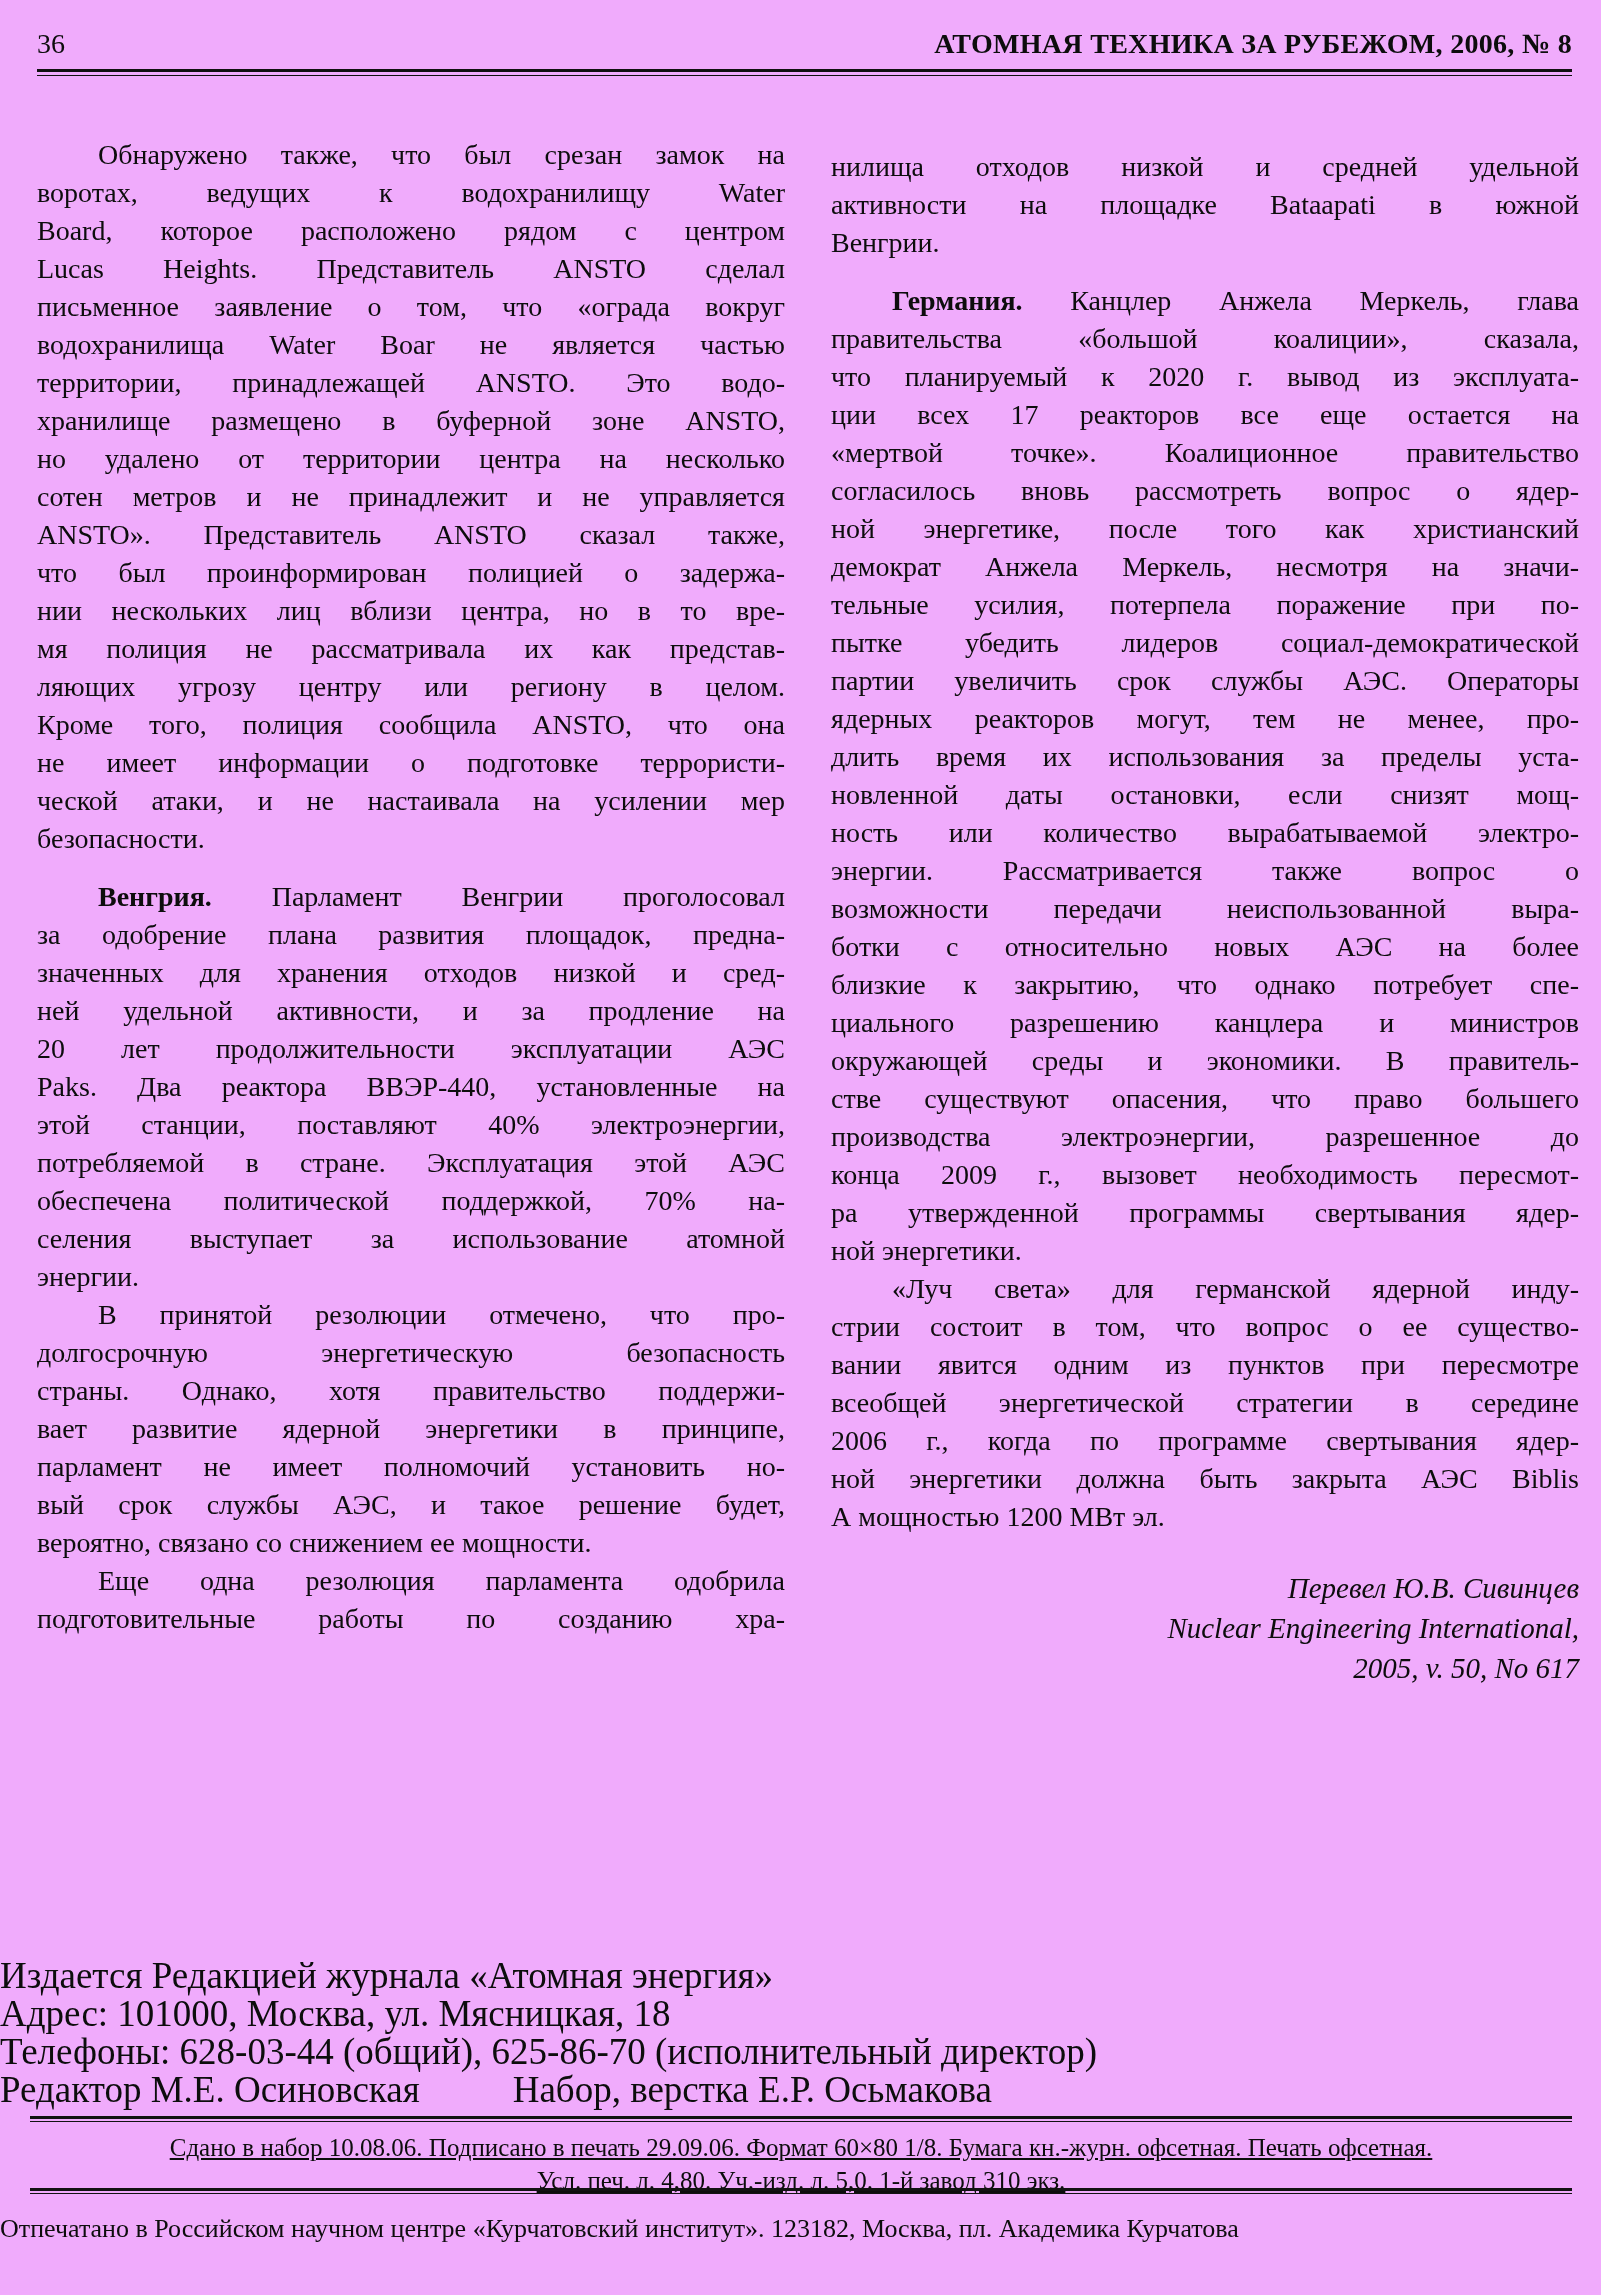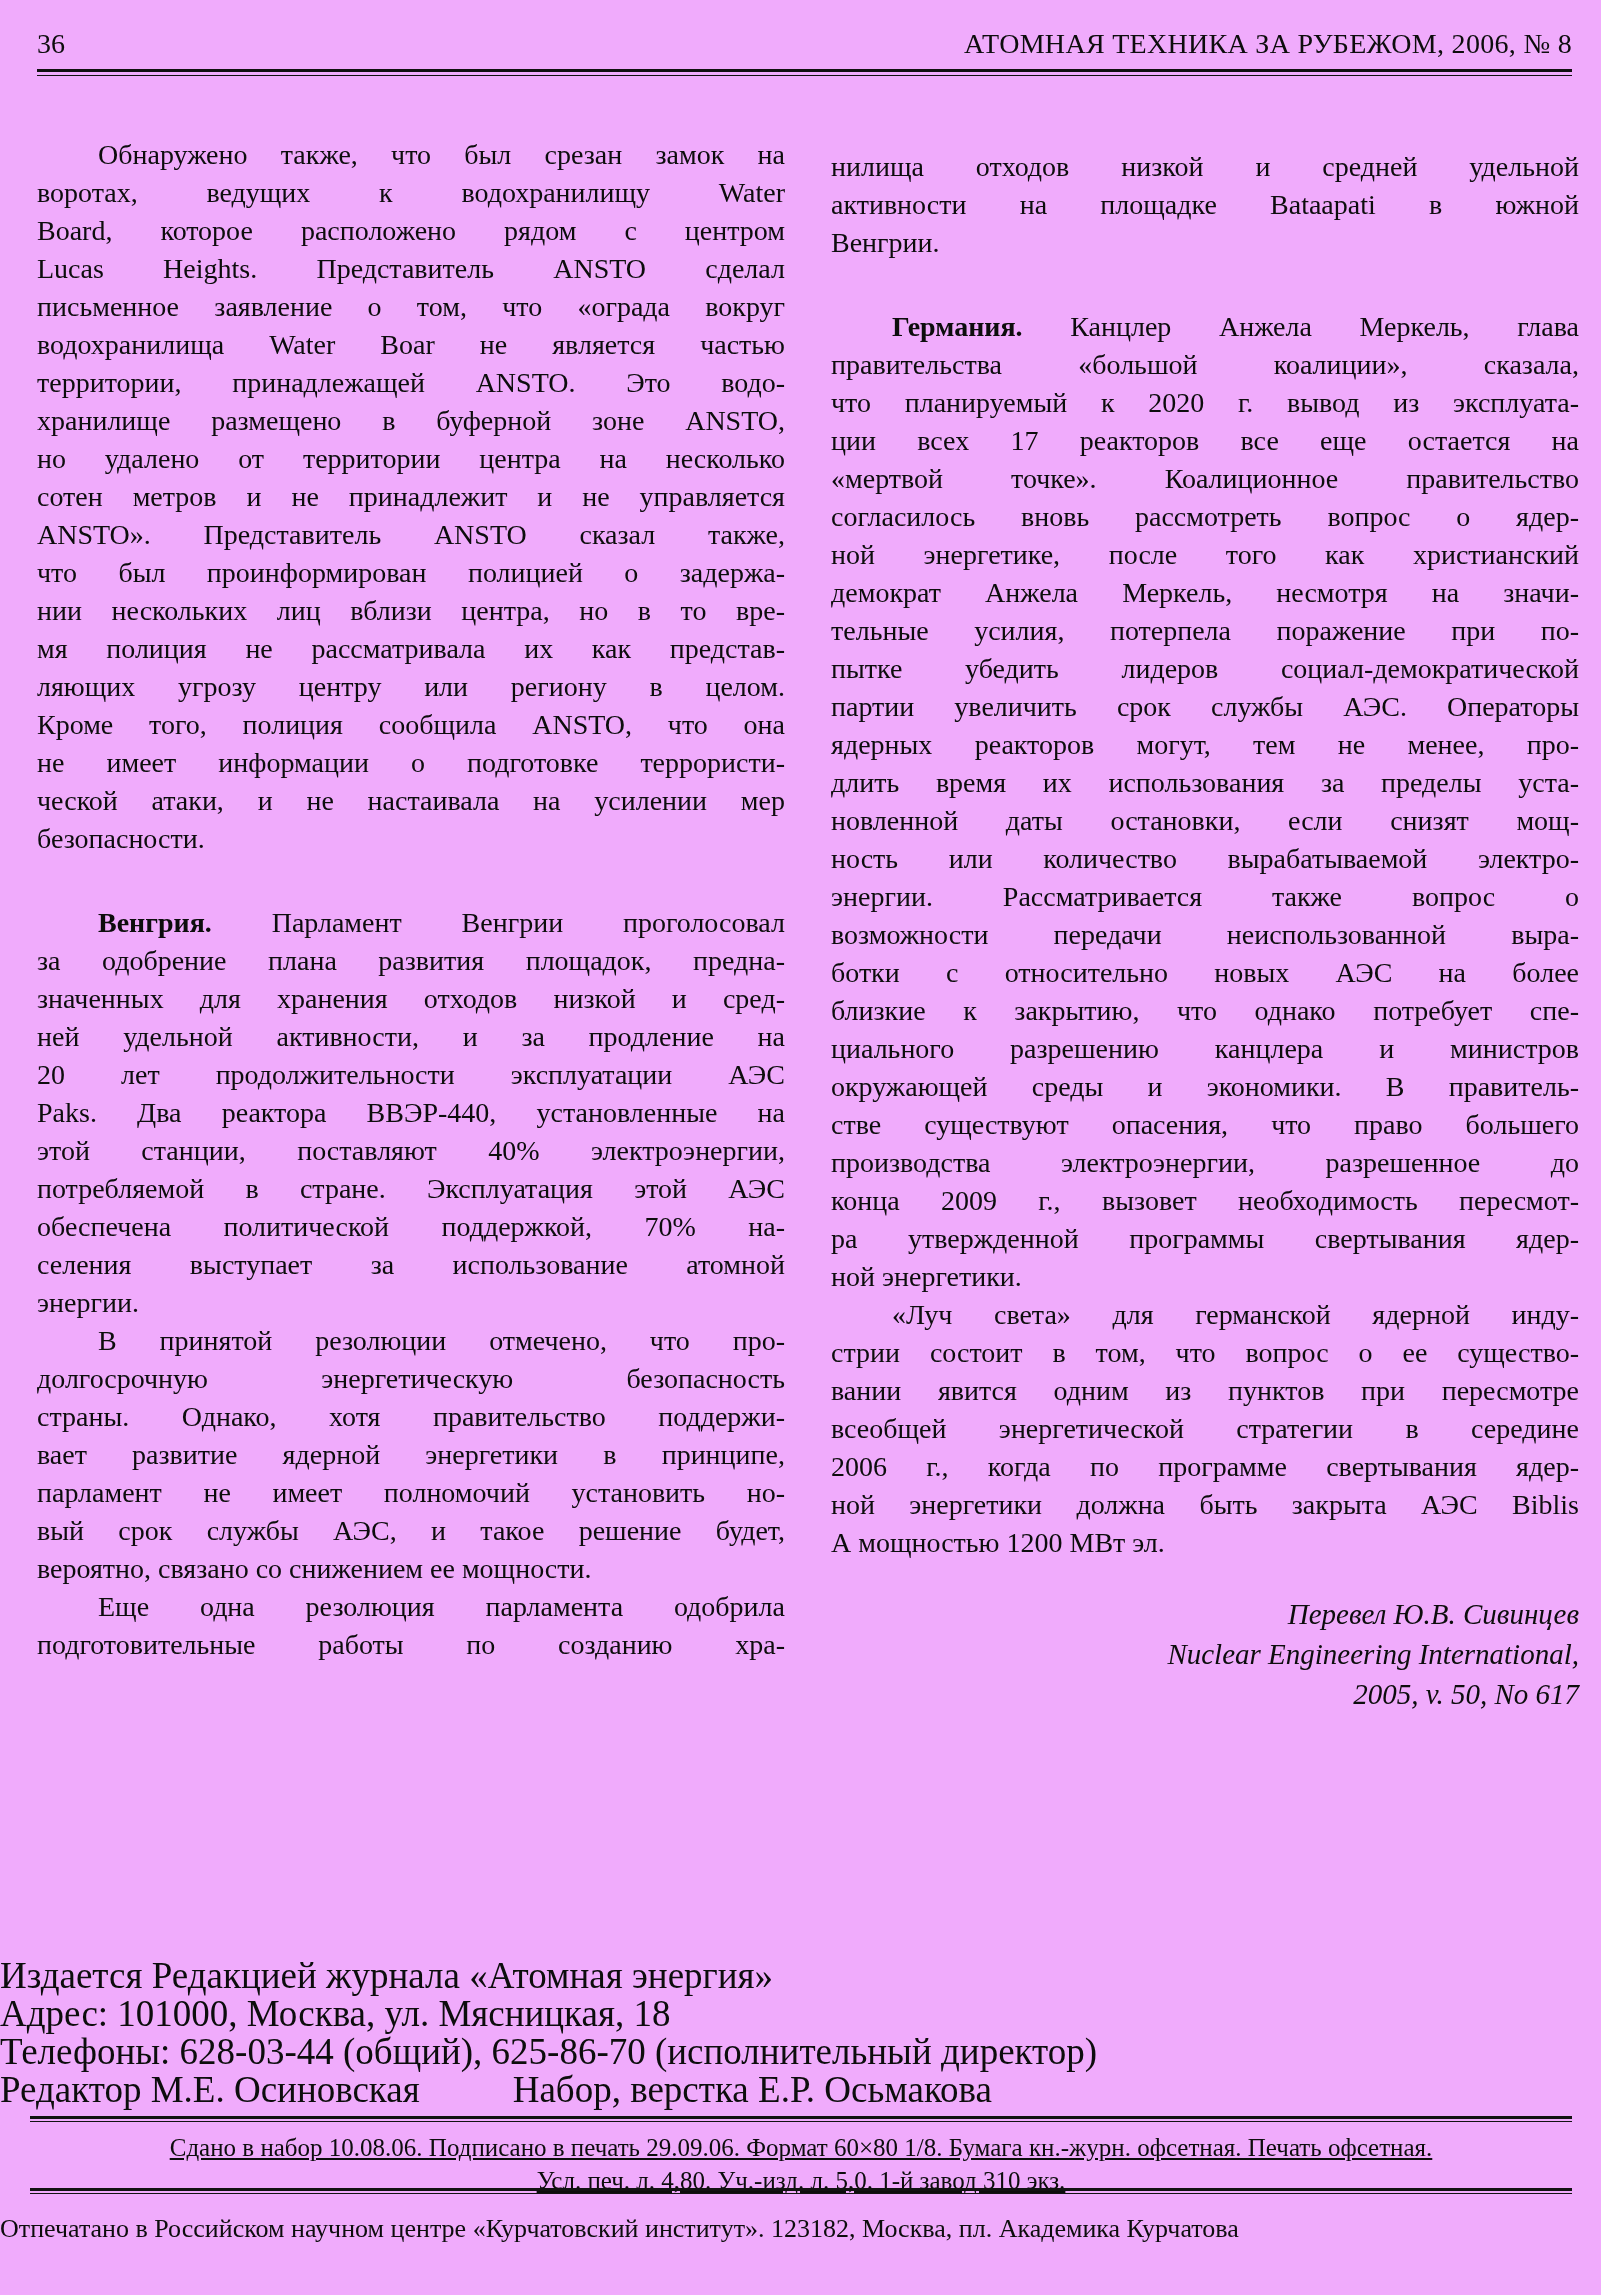--- a/index.html
+++ b/index.html
@@ -16,41 +16,41 @@
   
   .header-row {
     position: absolute;
     left: 37px; right: 30px; top: 29px;
     display: flex;
     justify-content: space-between;
     align-items: flex-end;
     font-size: 28px;
     line-height: 1.1;
   }
-  .journal-title { letter-spacing: 0.3px; white-space: nowrap; }
+  .journal-title { letter-spacing: 0.3px; white-space: nowrap; font-weight: bold; }
   .header-rule {
     position: absolute;
     left: 37px; right: 30px; top: 69px;
     height: 2.7px;
     border-top: 3.3px solid #101010;
     border-bottom: 1.3px solid #101010;
   }
 
   
   .col {
     position: absolute;
     width: 748px;
     font-size: 28px;
     line-height: 38px;
   }
   .col-left  { left: 37px;  top: 136px; }
   .col-right { left: 831px; top: 148px; }
 
   .para { }
-  .para.space-before { margin-top: 46px; }
+  .para.space-before { margin-top: 20px; }
   .line {
     text-align: justify;
     text-align-last: justify;
   }
   .line.last { text-align-last: left; }
   .para.indent .line:first-child { text-indent: 61px; }
   b { font-weight: bold; }
 
   
   .signature {

